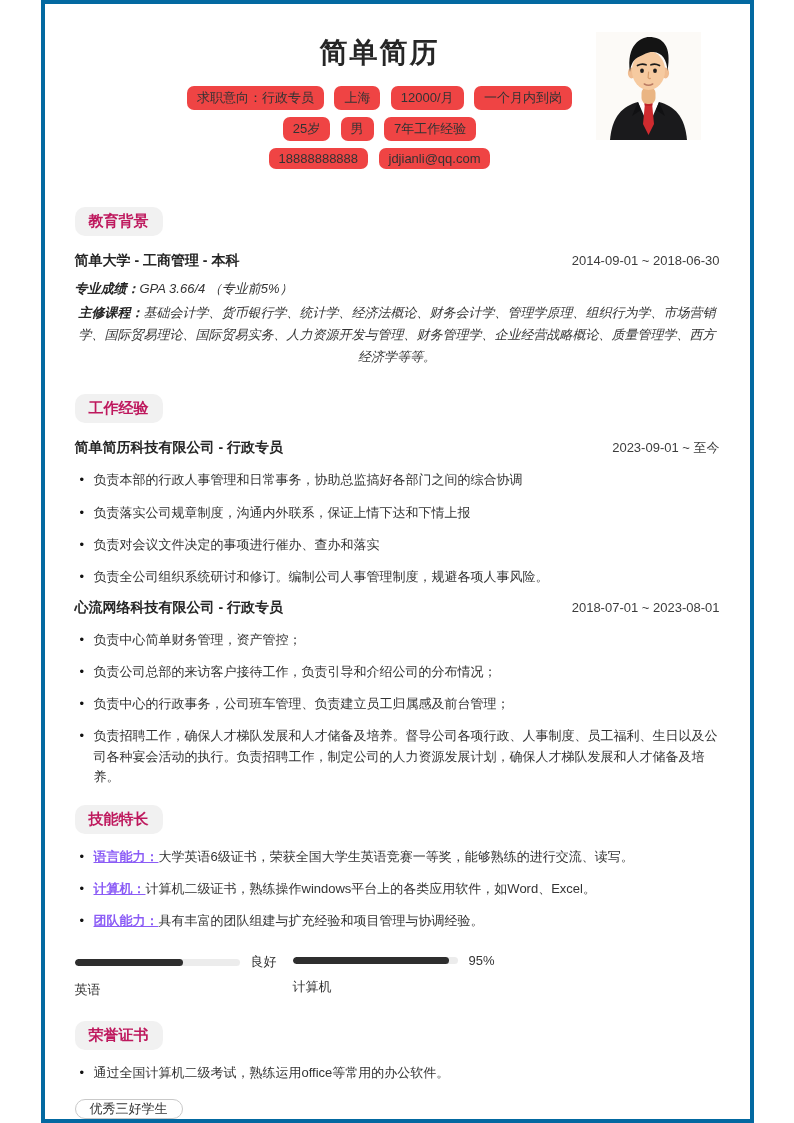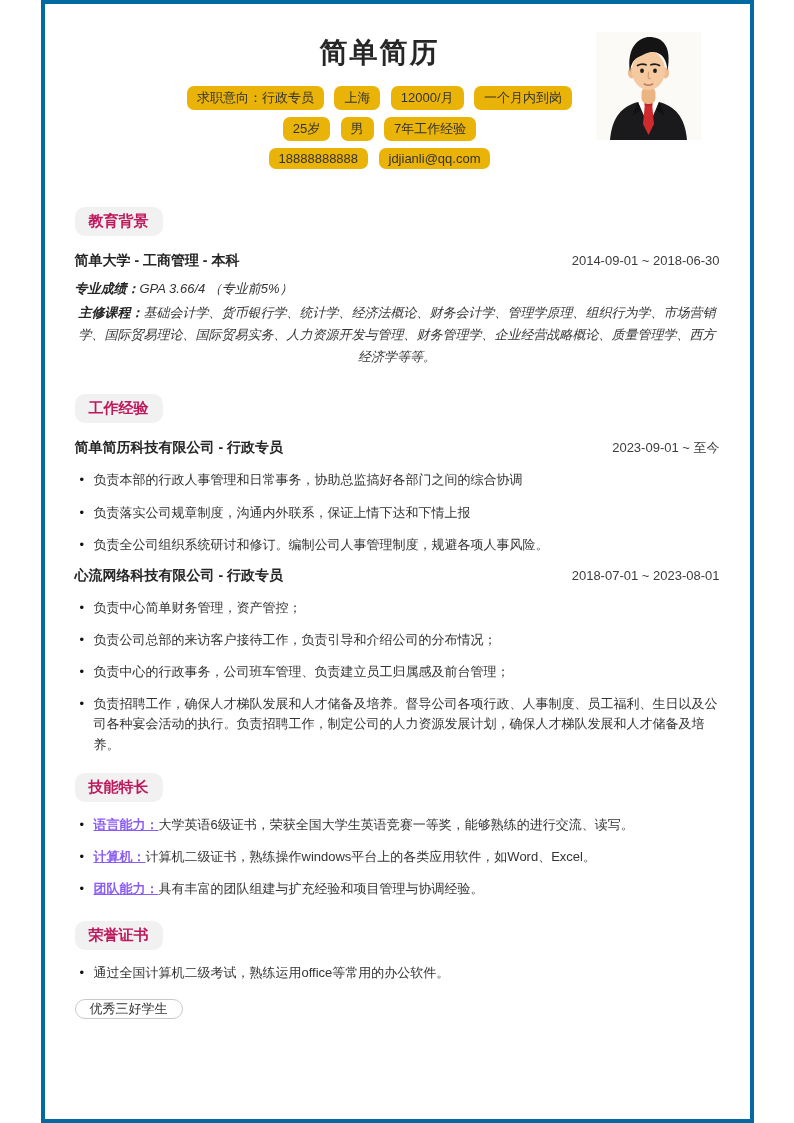--- a/index.html
+++ b/index.html
@@ -14,21 +14,21 @@
     padding:22px 30px 20px 30px;
     overflow:hidden;
   }
   
   .header { position:relative; min-height:140px; }
   .header-left { width:610px; text-align:center; }
   .page-title { font-size:28px; font-weight:bold; color:#262626; letter-spacing:2px; margin-top:8px; margin-bottom:14px; }
   .pill-row { margin-bottom:7px; }
   .pill {
     display:inline-block;
-    background:#eab308;
+    background:#ef4444;
     color:#333;
     font-size:13px;
     padding:3px 10px;
     border-radius:7px;
     margin:0 3px;
     white-space:nowrap;
   }
   .avatar {
     position:absolute; top:-2px; right:19px;
     width:105px; height:108px;
@@ -170,20 +170,21 @@
     <span class="sec-pill">工作经验</span>
 
     <div>
       <div class="title-row">
         <span class="item-title">简单简历科技有限公司 - 行政专员</span>
         <span class="date-range">2023-09-01 ~ 至今</span>
       </div>
       <ul class="blist">
         <li>负责本部的行政人事管理和日常事务，协助总监搞好各部门之间的综合协调</li>
         <li>负责落实公司规章制度，沟通内外联系，保证上情下达和下情上报</li>
+        <li>负责对会议文件决定的事项进行催办、查办和落实</li>
         <li>负责全公司组织系统研讨和修订。编制公司人事管理制度，规避各项人事风险。</li>
       </ul>
     </div>
 
     <div>
       <div class="title-row" style="margin-top:10px;gap:9px;">
         <span class="item-title">心流网络科技有限公司 - 行政专员</span>
         <span class="date-range">2018-07-01 ~ 2023-08-01</span>
       </div>
       <ul class="blist">
@@ -196,20 +197,40 @@
   </div>
 
   <div class="section" style="margin-top:18px;">
     <span class="sec-pill">技能特长</span>
     <ul class="blist">
       <li><b>语言能力：</b><span>大学英语6级证书，荣获全国大学生英语竞赛一等奖，能够熟练的进行交流、读写。</span></li>
       <li><b>计算机：</b><span>计算机二级证书，熟练操作windows平台上的各类应用软件，如Word、Excel。</span></li>
       <li><b>团队能力：</b><span>具有丰富的团队组建与扩充经验和项目管理与协调经验。</span></li>
     </ul>
 
+    <div class="bars-row">
+      <div class="bar-group">
+        <div class="bar-line">
+          <div class="bar-track">
+            <div class="bar-fill" style="width: 66%;"></div>
+          </div>
+          <span class="bar-side-label">良好</span>
+        </div>
+        <div class="bar-name">英语</div>
+      </div>
+      <div class="bar-group">
+        <div class="bar-line">
+          <div class="bar-track">
+            <div class="bar-fill" style="width: 95%;"></div>
+          </div>
+          <span class="bar-side-label">95%</span>
+        </div>
+        <div class="bar-name">计算机</div>
+      </div>
+    </div>
   </div>
 
   <div class="section" style="margin-top:22px;">
     <span class="sec-pill">荣誉证书</span>
     <ul class="blist">
       <li>通过全国计算机二级考试，熟练运用office等常用的办公软件。</li>
     </ul>
     <span class="badge-pill">优秀三好学生</span>
   </div>
 

